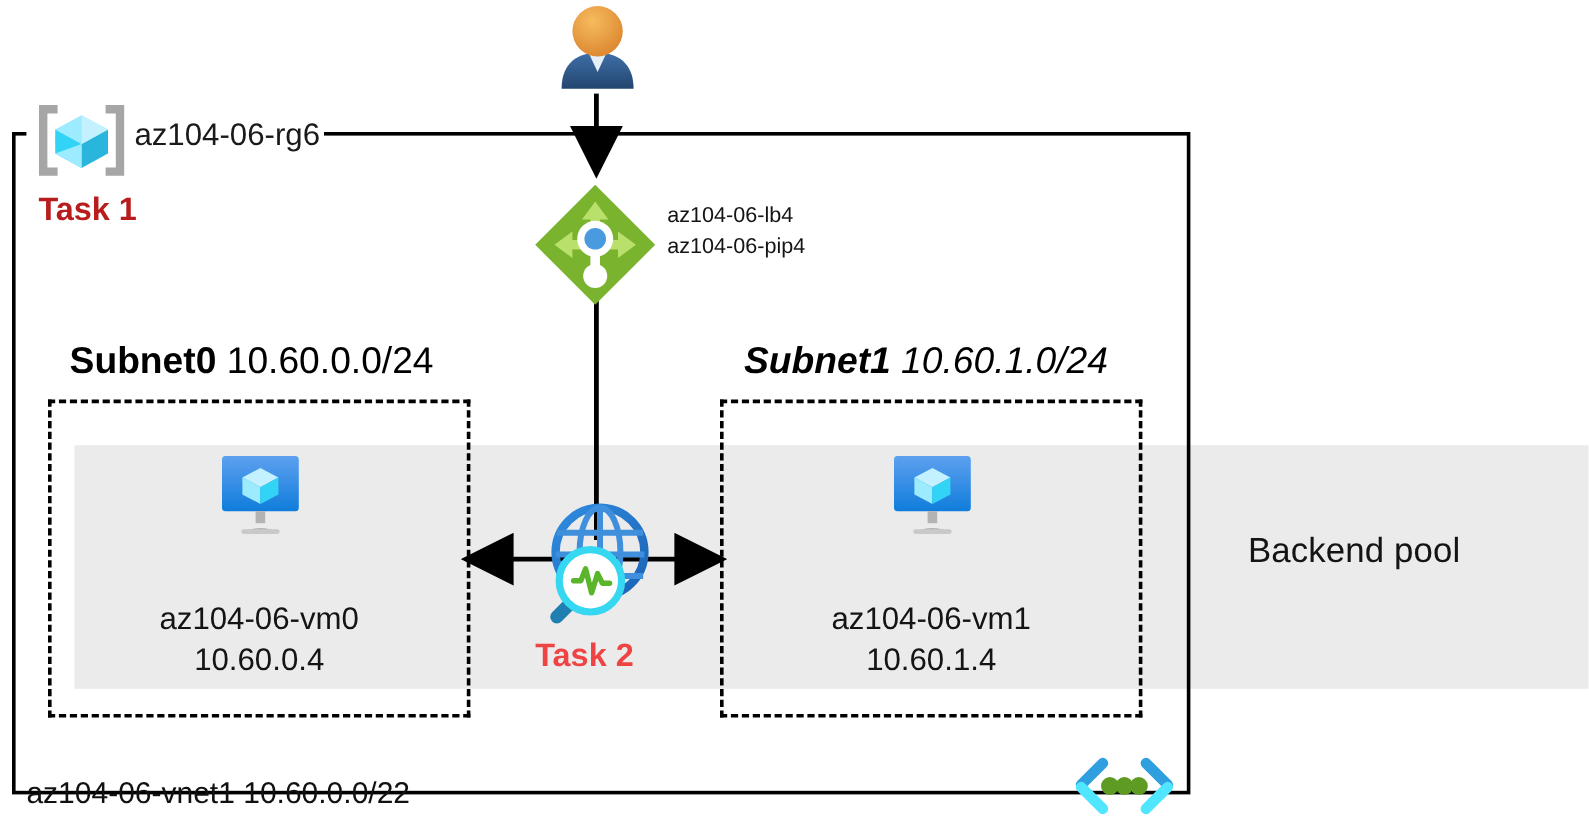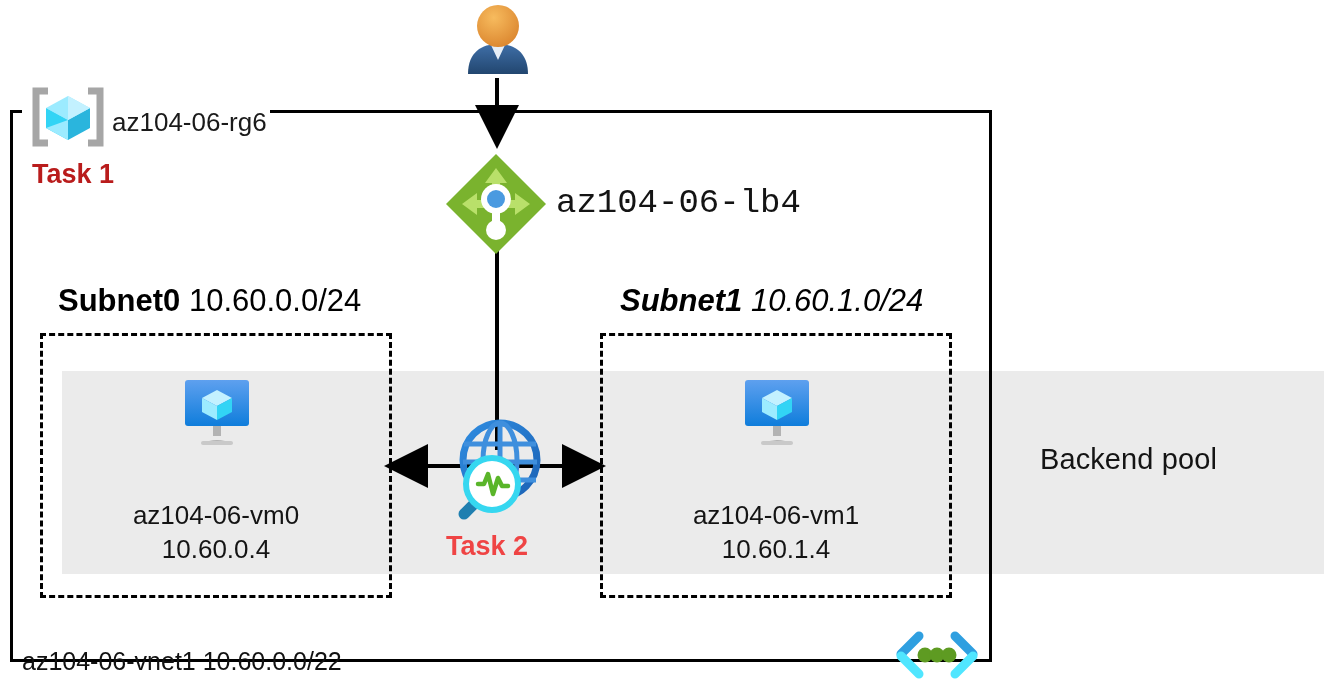--- a/index.html
+++ b/index.html
@@ -13,40 +13,40 @@
   
   .band{position:absolute;left:62px;top:371px;width:1262px;height:203px;background:#ebebeb;}
   .band-label{position:absolute;left:1040px;top:443px;font-size:29px;color:#141414;
               letter-spacing:.1px;white-space:nowrap;text-align:center;}
 
   
   .rg-box{position:absolute;left:10px;top:110px;width:982px;height:552px;
           border:3px solid #000;box-sizing:border-box;background:transparent;}
   
   .rg-label-gap{position:absolute;left:22px;top:98px;width:248px;height:26px;background:#fff;}
-  .rg-name{position:absolute;left:112px;top:107px;font-size:26px;color:#1a1a1a;white-space:nowrap;}
+  .rg-name{position:absolute;left:112px;top:97px;font-size:26px;color:#1a1a1a;white-space:nowrap;}
   .task1{position:absolute;left:32px;top:159px;font-size:27px;font-weight:bold;color:#b91c1c;
          white-space:nowrap;}
 
   
   .vnet-name{position:absolute;left:22px;top:627px;font-size:25px;color:#111;white-space:nowrap;margin-top:20px;}
 
   
   .subnet-box{position:absolute;border:3px dashed #000;box-sizing:border-box;background:transparent;}
   .subnet-title{position:absolute;font-size:31px;white-space:nowrap;color:#000;}
   .subnet-title b{font-weight:bold;}
   .subnet-title span{font-weight:normal;}
 
   
   .vm-label{position:absolute;font-size:26px;color:#141414;text-align:center;line-height:1.32;
             white-space:nowrap;}
 
   
-  .lb-label{position:absolute;left:556px;top:179px;font-size:34px;color:#141414;line-height:1.42;
-            white-space:nowrap;font-family:Liberation Mono, monospace;}
+  .lb-label{position:absolute;left:556px;top:167px;font-size:18px;color:#141414;line-height:1.42;
+            white-space:nowrap;}
 
   .task2{position:absolute;left:446px;top:531px;font-size:27px;font-weight:bold;color:#ef4444;
          white-space:nowrap;}
 
   
   svg.overlay{position:absolute;left:0;top:0;width:1324px;height:699px;pointer-events:none;}
 </style>
 </head>
 <body>
 
@@ -178,20 +178,21 @@
       <polygon points="86,52 71,41 71,48 57,48 57,56 71,56 71,63"></polygon>
     </g>
     <circle cx="52" cy="47" r="15" fill="#ffffff"></circle>
     <circle cx="52" cy="47" r="9" fill="#4a9ae0"></circle>
     <rect x="48" y="58" width="8" height="16" fill="#ffffff"></rect>
     <circle cx="52" cy="78" r="10" fill="#ffffff"></circle>
   </svg>
 
   <div class="lb-label">
     <span>az104-06-lb4</span><br>
+    <span>az104-06-pip4</span>
   </div>
 
   <svg class="abs" style="left:448px;top:416px;" width="108" height="108" viewBox="0 0 108 108">
     <defs>
       <linearGradient id="globeg" x1="0" y1="0" x2="1" y2="1">
         <stop offset="0" stop-color="#2f8ce0"></stop>
           <stop offset="1" stop-color="#1b62b5"></stop>
       </linearGradient>
     </defs>
     <g transform="translate(52,44)">

